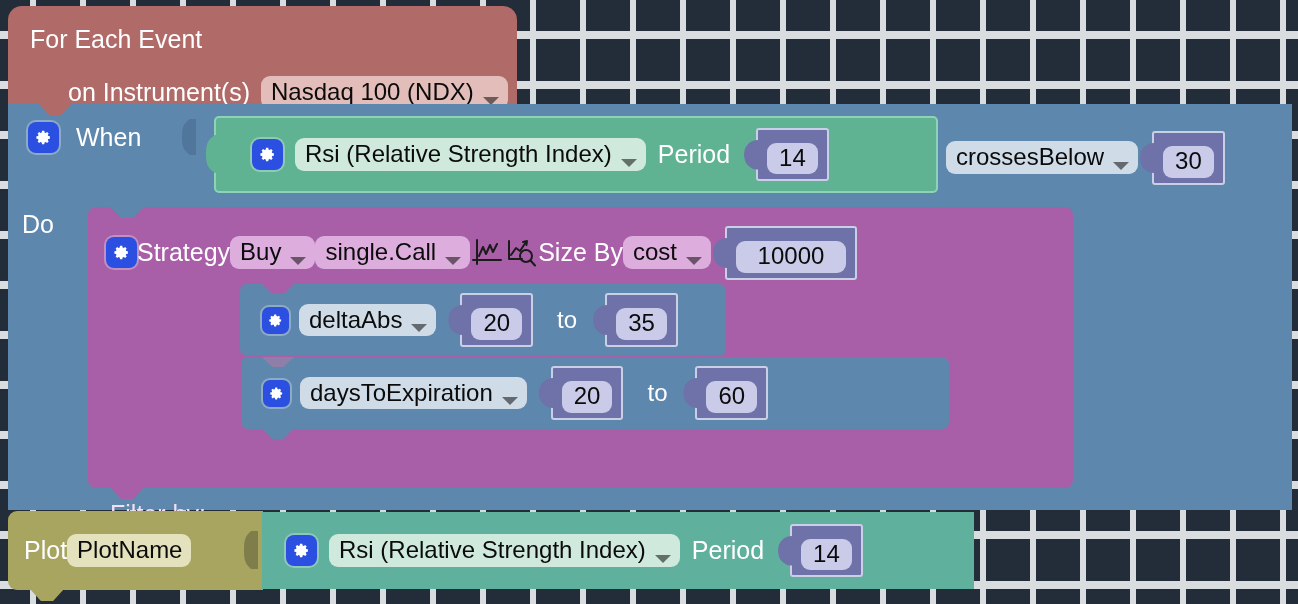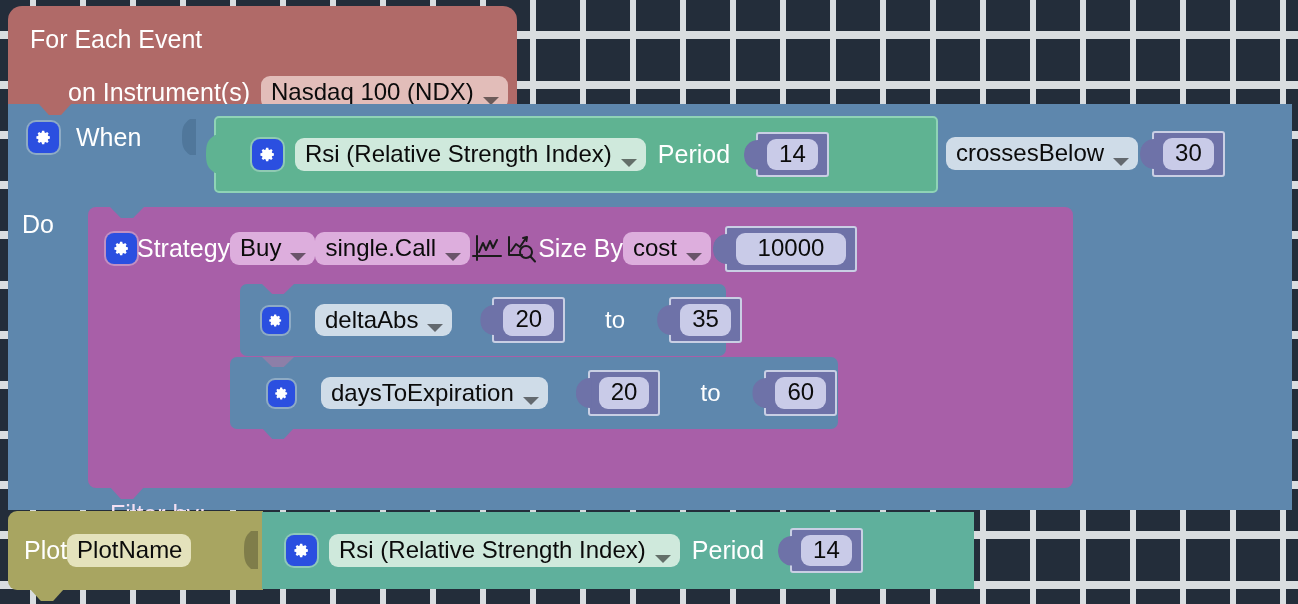--- a/index.html
+++ b/index.html
@@ -44,21 +44,21 @@
     padding:5px 9px;margin-left:14px;
   }
   .num::before{
     content:"";position:absolute;left:-14px;top:50%;transform:translateY(-50%);
     width:16px;height:30px;background:#6e72a8;
     border-radius:14px 0 0 14px;
     clip-path:path("M16,0 L10,0 C2,4 0,8 0,15 C0,22 2,26 10,30 L16,30 Z");
   }
   .num .val{
     background:#c9cbe8;border-radius:9px;color:#0b0b0b;font-size:24px;
-    padding:2px 12px 3px;line-height:1.12;min-width:24px;text-align:center;
+    padding:2px 12px 3px;line-height:1.12;min-width:24px;text-align:center;margin-top:8px;
   }
 
   
   .gear{
     width:31px;height:31px;border-radius:8px;background:#2b4fe0;
     display:inline-flex;align-items:center;justify-content:center;flex:none;
     box-shadow:0 0 0 2px rgba(255,255,255,.30);
   }
   .gear.sm{width:27px;height:27px;border-radius:7px;}
   .gear svg{width:17px;height:17px;display:block;}
@@ -127,26 +127,26 @@
   .num.wide .val{min-width:86px;}
 
   
   #filterlbl{position:absolute;left:22px;top:295px;}
 
   
   .filt{background:#5e87ad;border-radius:7px;}
   #filt1{left:240px;top:284px;width:486px;height:72px;}
   #filt1-notch{left:262px;top:284px;width:32px;height:10px;background:#a85fa8;
     clip-path:polygon(0 0,100% 0,68% 100%,32% 100%);z-index:5;}
-  #filt2{left:230px;top:357px;width:608px;height:72px;padding-left:16px;}
+  #filt2{left:241px;top:357px;width:708px;height:72px;}
   #filt2-notch{left:262px;top:357px;width:32px;height:10px;background:#8d7fa8;
     clip-path:polygon(0 0,100% 0,68% 100%,32% 100%);z-index:5;}
   #filt2-bottab{left:262px;top:428px;width:32px;height:11px;background:#5e87ad;
     clip-path:polygon(0 0,100% 0,68% 100%,32% 100%);z-index:5;}
-  .filt .inner{display:flex;align-items:center;gap:26px;padding-left:22px;height:100%;}
+  .filt .inner{display:flex;align-items:center;gap:10px;padding-left:22px;height:100%;}
   .dd-filt{background:#cfdce8;}
   .to{color:#ffffff;font-size:24px;margin:0 4px 0 14px;}
 
   
   #plotblk{
     left:8px;top:511px;width:255px;height:79px;background:#a8a561;
     border-radius:9px 0 0 9px;
   }
   #plot-bottomtab{
     left:30px;top:589px;width:34px;height:12px;background:#a8a561;

